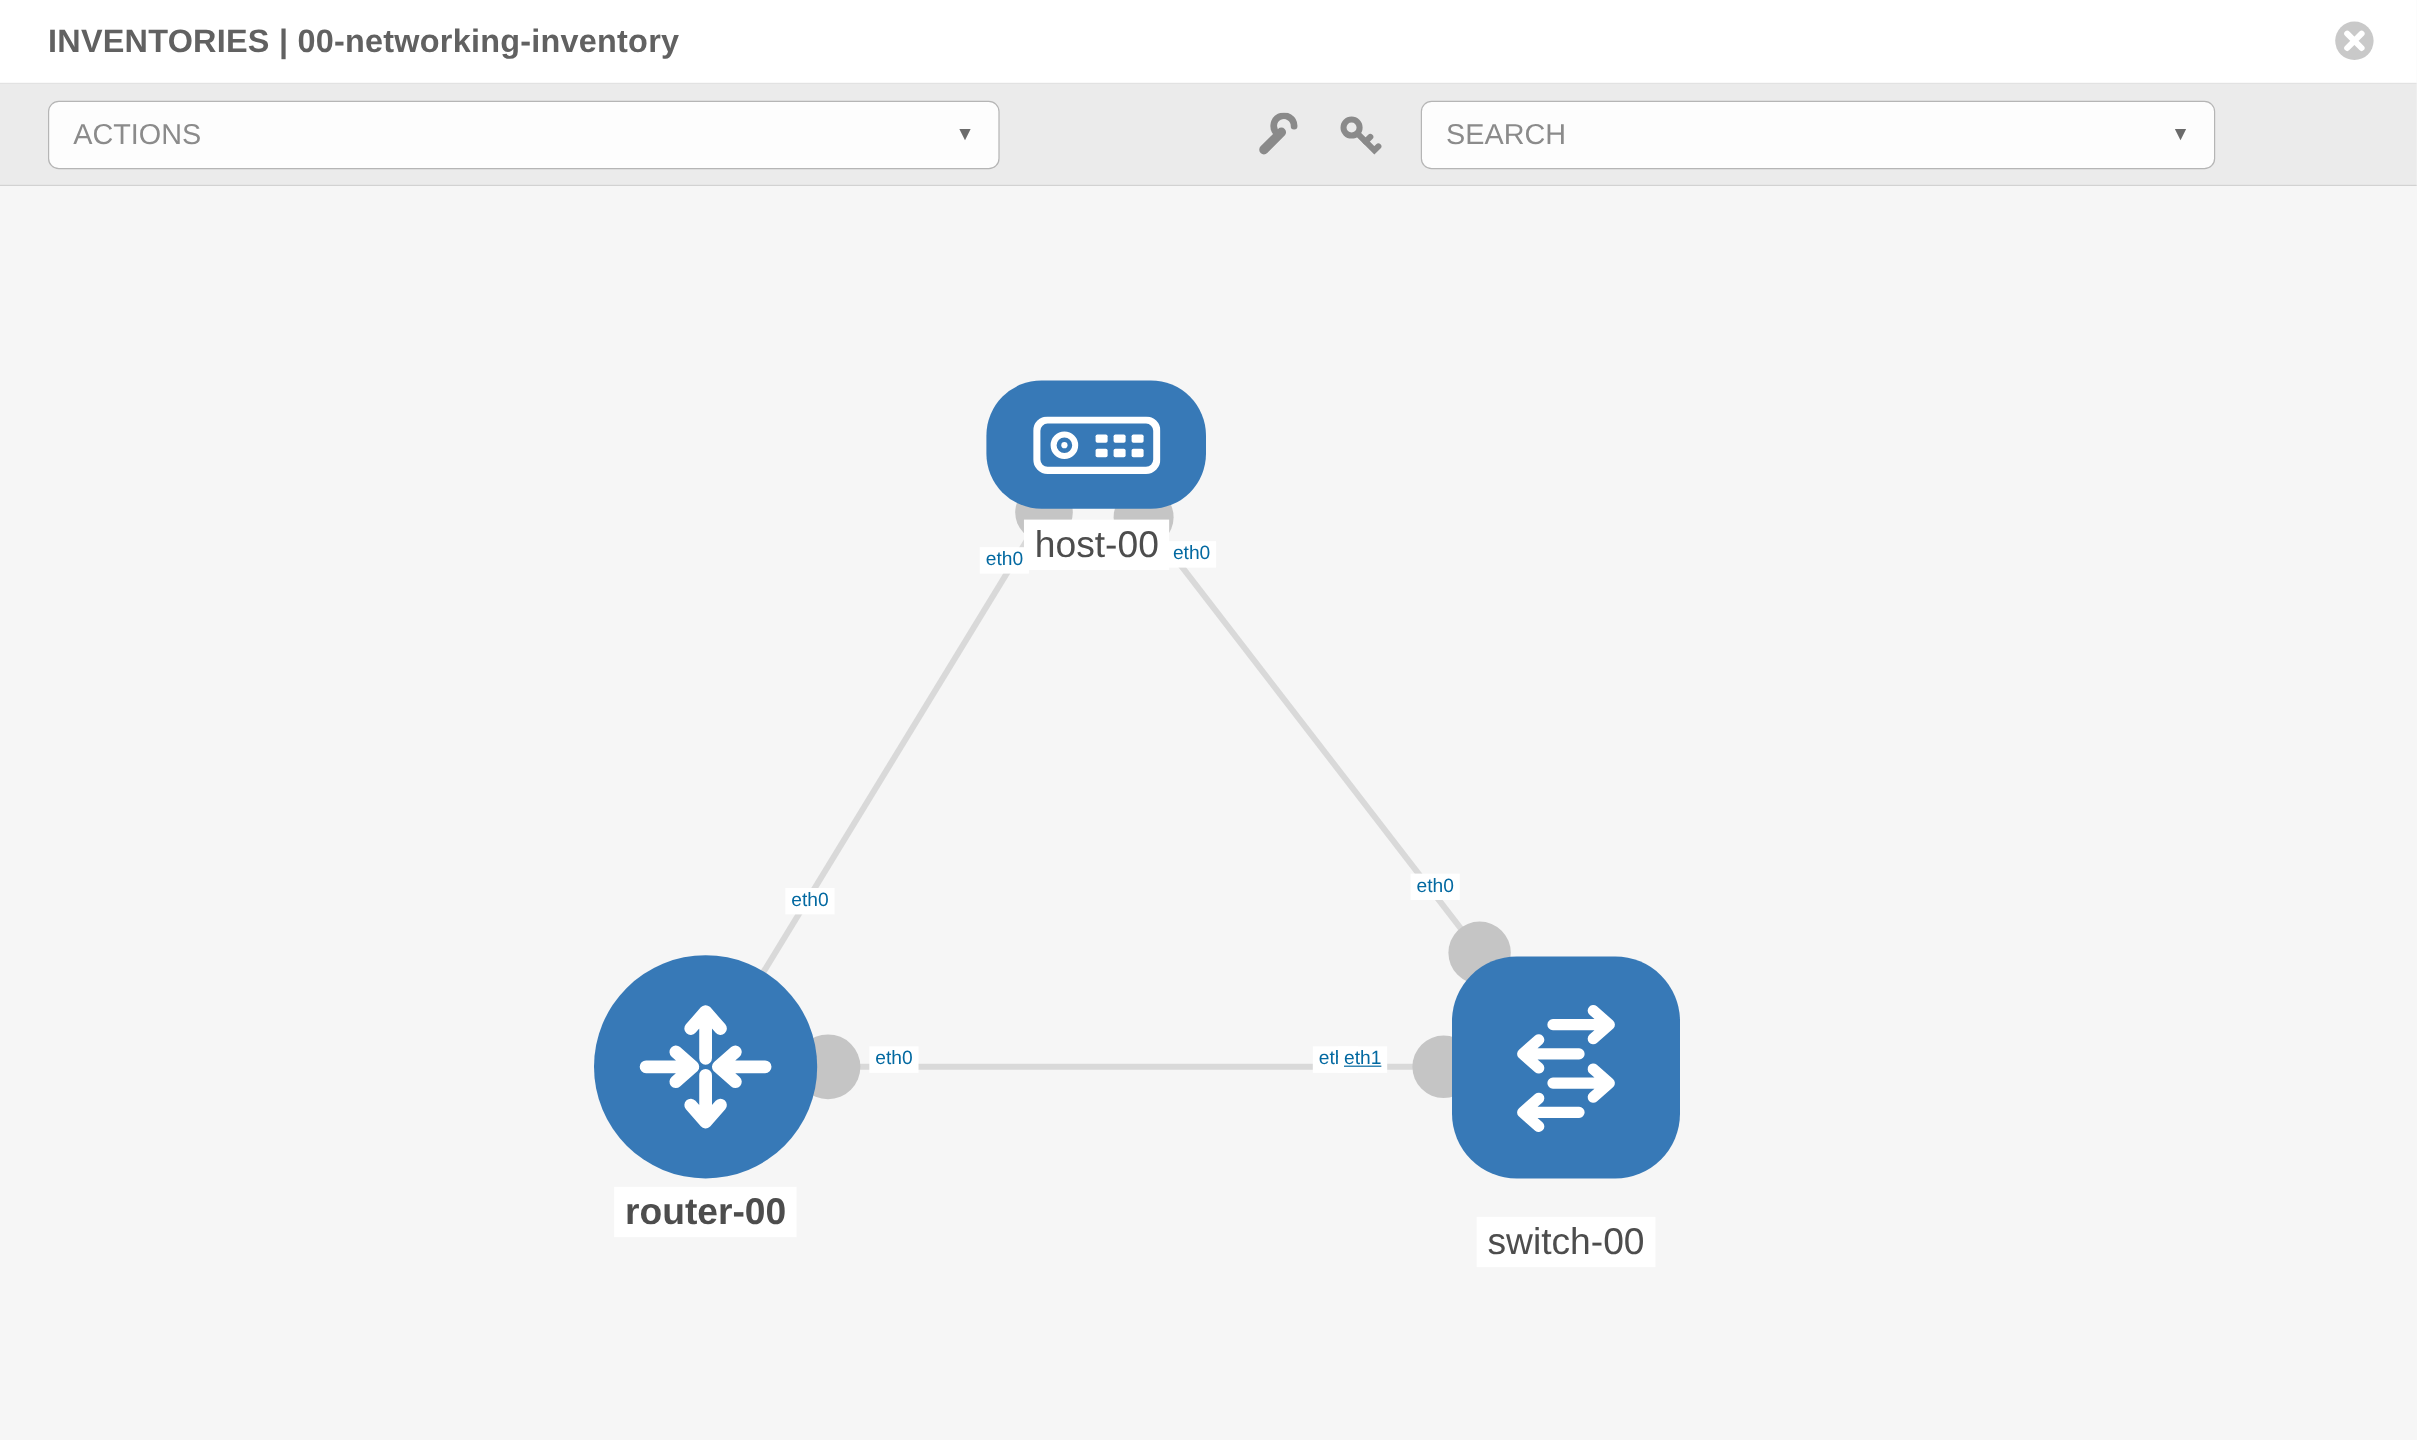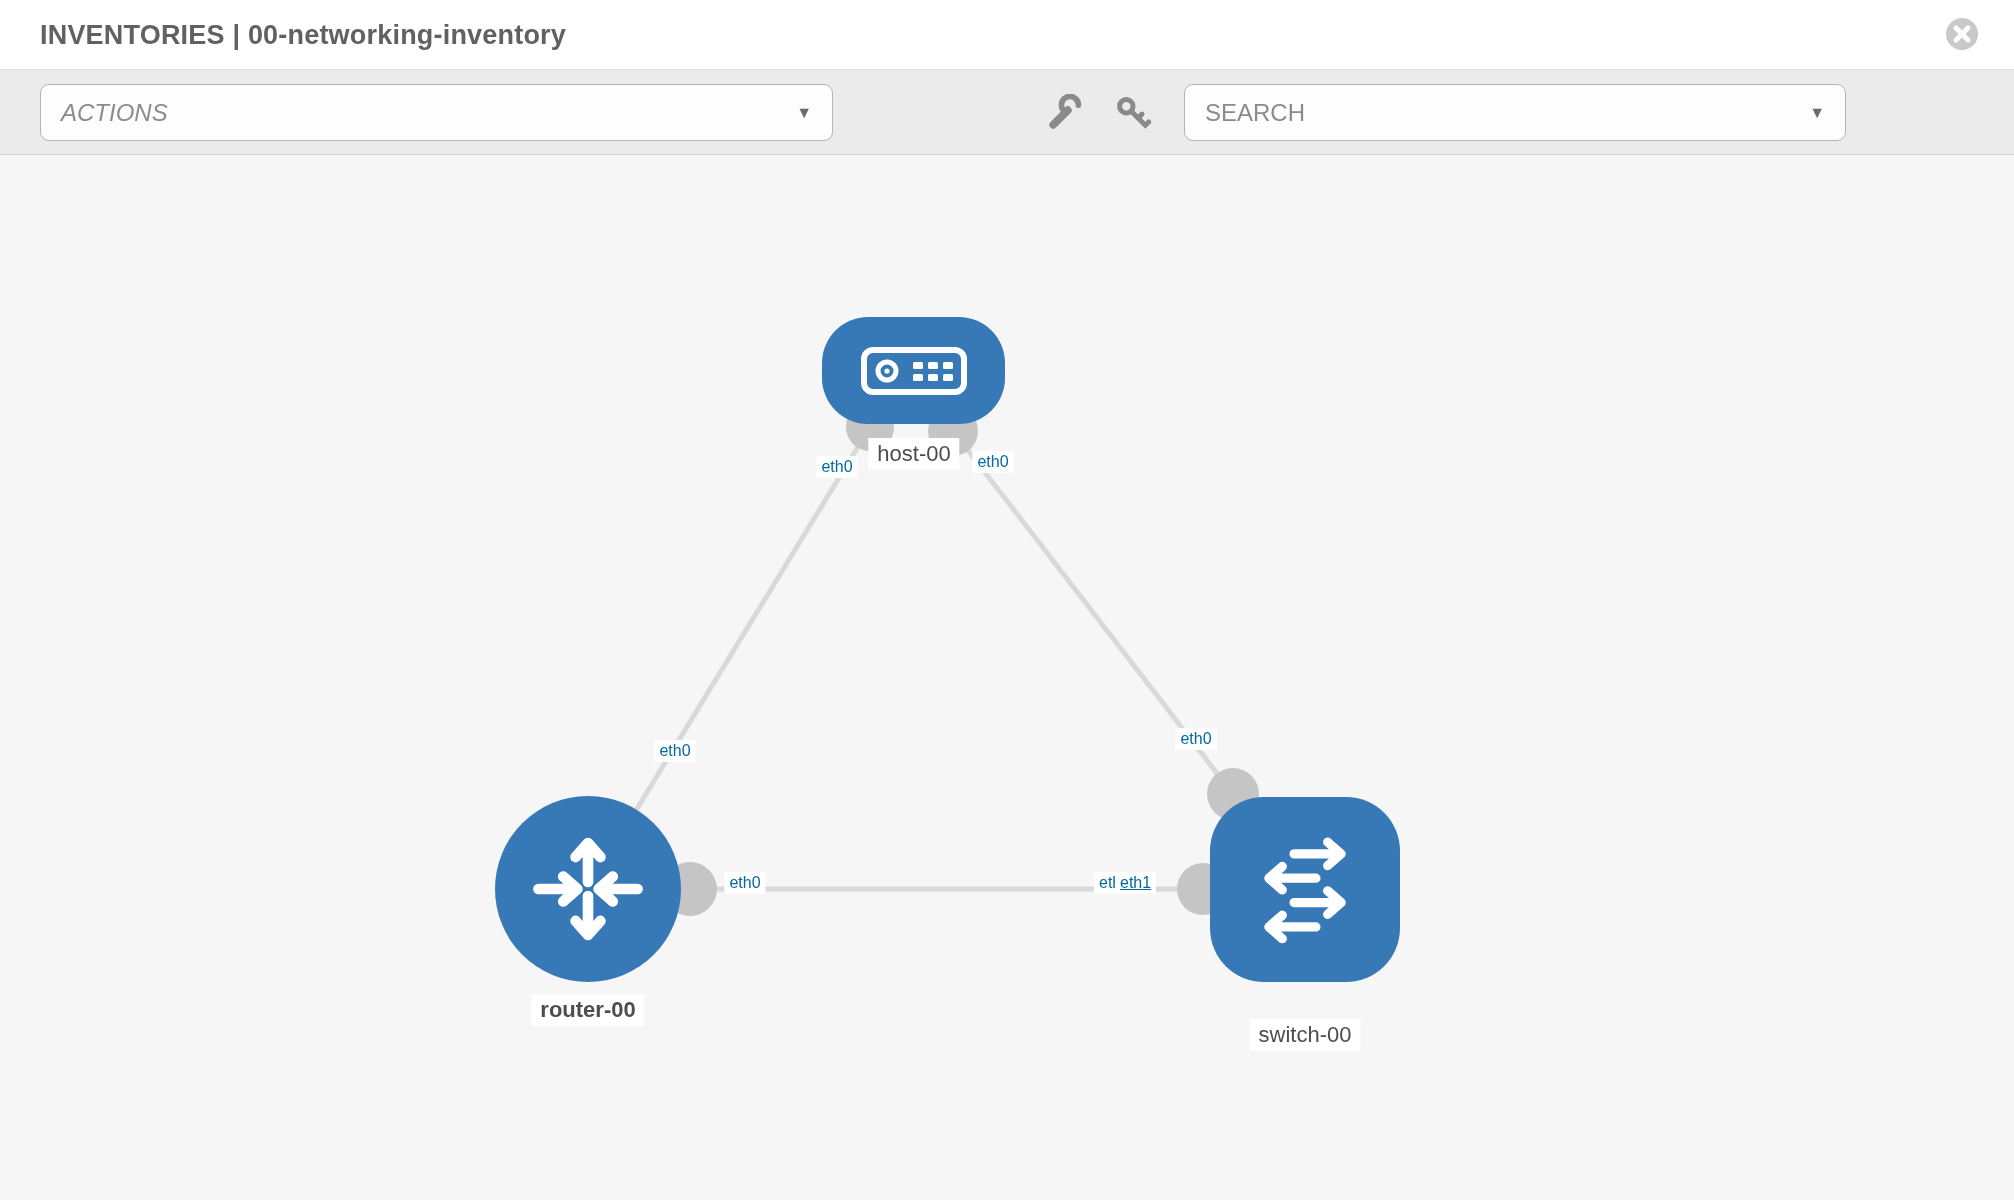--- a/index.html
+++ b/index.html
@@ -12,40 +12,40 @@
                 font-size:27px; font-weight:bold; color:#616161; letter-spacing:.2px; }
   .close-btn { position:absolute; right:34px; top:16px; width:36px; height:36px;
                border:none; background:transparent; cursor:pointer; }
 
   
   .toolbar { position:relative; height:85px; background:#ebebeb; border-bottom:1px solid #d2d2d2; }
   .select-box { position:absolute; top:14px; height:57px; background:#fdfdfd;
                 border:1px solid #b5b5b5; border-radius:9px;
                 display:flex; align-items:center; justify-content:space-between;
                 padding:0 20px; cursor:pointer; }
-  .select-box.actions { left:40px;  width:793px;font-style:italic; }
+  .select-box.actions { left:40px;  width:793px; }
   .select-box.search  { left:1184px; width:662px; }
   .select-label { color:#8b8b8b; font-size:24px; }
   .caret { color:#6b6b6b; font-size:16px; line-height:1; }
   .tool-icon { position:absolute; top:24px; width:38px; height:38px; background:transparent;
                border:none; cursor:pointer; }
   .tool-icon.wrench { left:1046px; }
   .tool-icon.key    { left:1114px; }
 
   
   .canvas { position:relative; width:2014px; height:1044px; background:#f6f6f6; overflow:hidden; }
   .links-layer { position:absolute; left:0; top:0; }
   .node { position:absolute; background:#3779b7; display:flex; align-items:center; justify-content:center; cursor:pointer; }
   .node.host   { left:822px;  top:162px; width:183px; height:107px; border-radius:46px; }
   .node.router { left:495px;  top:641px; width:186px; height:186px; border-radius:50%; }
   .node.switch { left:1210px; top:642px; width:190px; height:185px; border-radius:54px; }
 
   .canvas-label { position:absolute; transform:translate(-50%,-50%); background:#ffffff;
                   white-space:nowrap; }
-  .node-label { font-size:22px; color:#4d4d4d; padding:3px 9px; }
+  .node-label { font-size:31px; color:#4d4d4d; padding:3px 9px; }
   .iface-label { font-size:16px; color:#0369a1; padding:2px 5px; }
   .node-label.host   { left:914px;  top:299px; }
   .node-label.router { left:588px;  top:855px;font-weight:bold; }
   .node-label.switch { left:1305px; top:880px; }
   .if-l1r { left:675px;  top:596px; }
   .if-l1h { left:837px;  top:312px; }
   .if-l2h { left:993px;  top:307px; }
   .if-l2s { left:1196px; top:584px; }
   .if-l3r { left:745px;  top:728px; }
   .if-l3u { left:1094px; top:728px; transform:translateY(-50%); padding-right:2px; }

